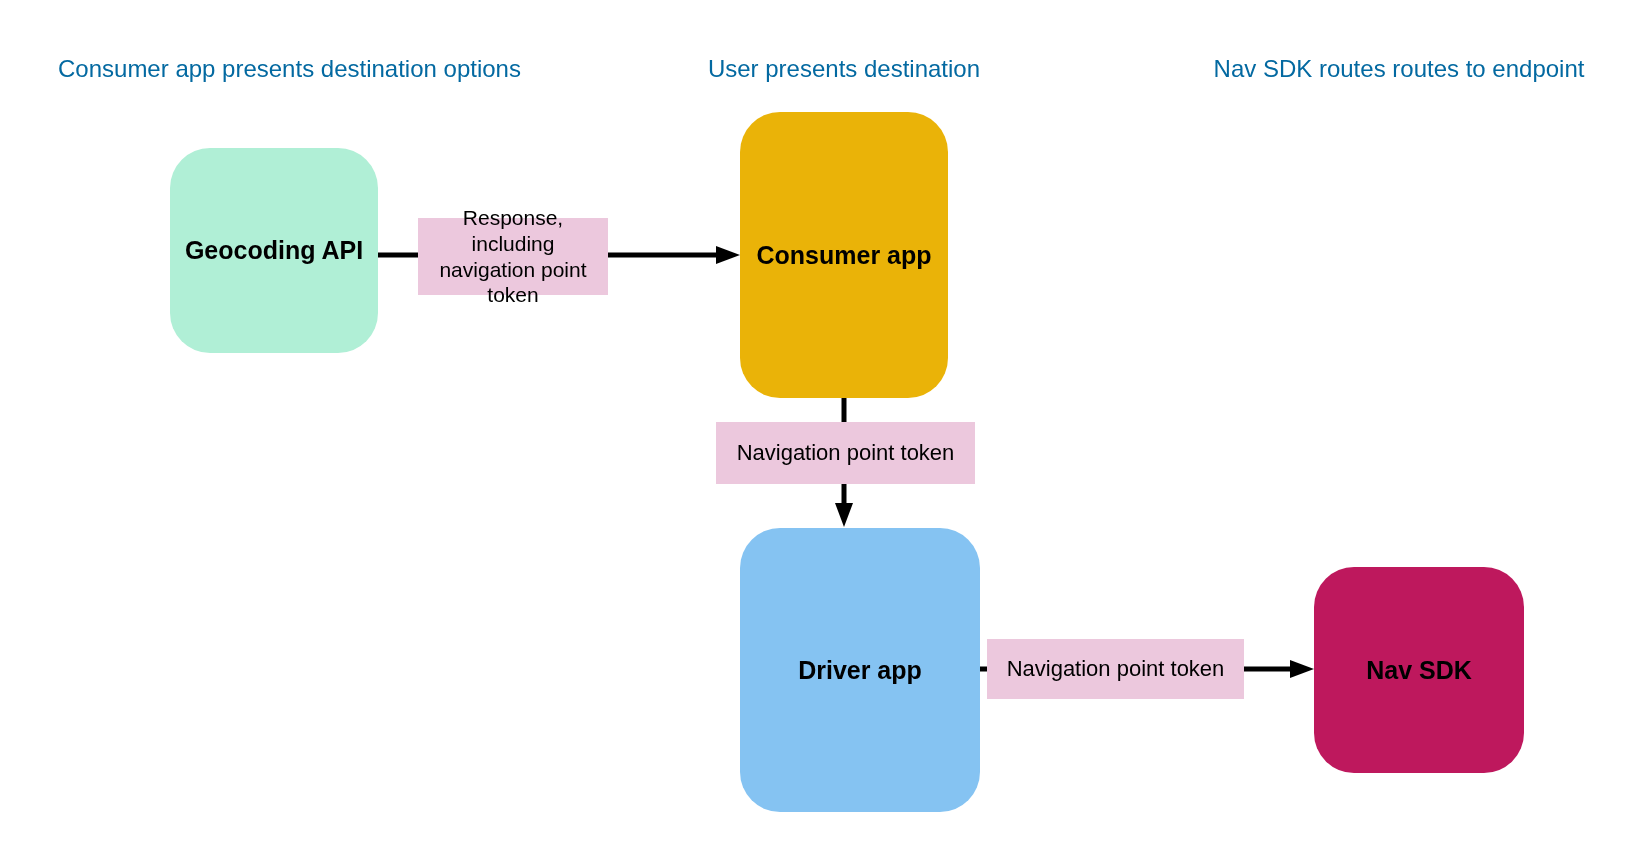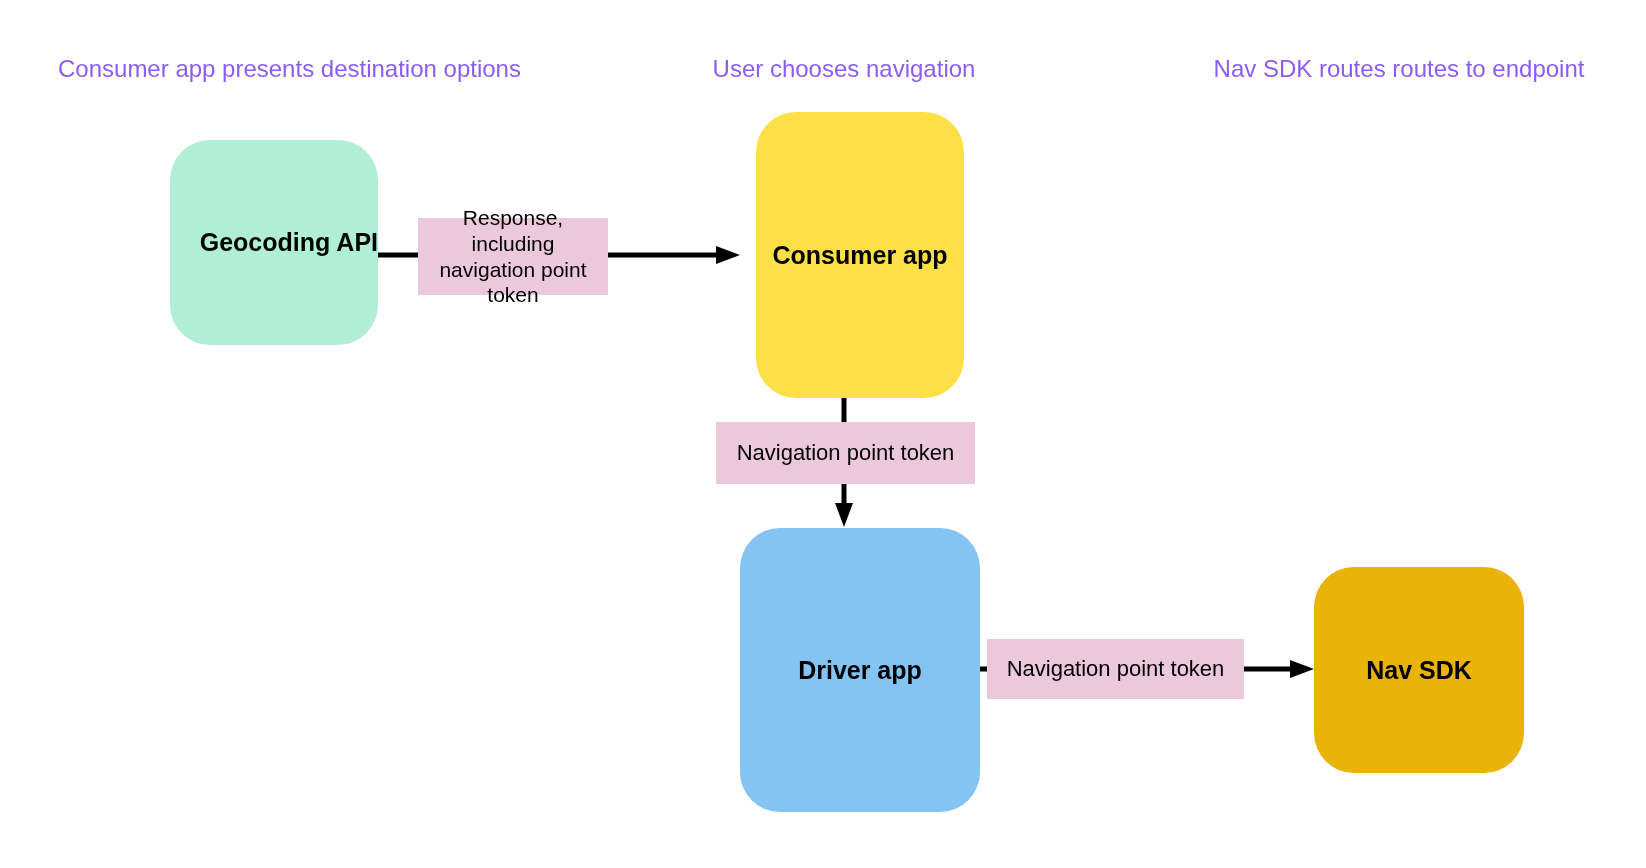--- a/index.html
+++ b/index.html
@@ -14,21 +14,21 @@
     background: #ffffff;
     font-family: "Liberation Sans", sans-serif;
     color: #1a1a1a;
     overflow: hidden;
   }
   .col-header {
     position: absolute;
     top: 55px;
     font-size: 24px;
     font-weight: 400;
-    color: #8b5cf6;
+    color: #0369a1;
     white-space: nowrap;
   }
   .col-header.h1 { left: 58px; }
   .col-header.h2 { left: 844px; transform: translateX(-50%); }
   .col-header.h3 { left: 1399px; transform: translateX(-50%); }
 
   .arrows-layer {
     position: absolute;
     left: 0;
     top: 0;
@@ -51,21 +51,21 @@
     display: flex;
     align-items: center;
     justify-content: center;
     text-align: center;
   }
   .node .node-label {
     font-size: 25px;
     font-weight: 700;
     color: #000000;
   }
-  .node.geocoding { left: 170px; top: 140px; width: 208px; height: 205px; justify-content: flex-end; }
+  .node.geocoding { left: 170px; top: 148px; width: 208px; height: 205px; }
   .node.consumer  { left: 740px; top: 112px; width: 208px; height: 286px; }
   .node.driver    { left: 740px; top: 528px; width: 240px; height: 284px; }
   .node.navsdk    { left: 1314px; top: 567px; width: 210px; height: 206px; }
 
   .edge-label {
     position: absolute;
     z-index: 3;
     display: flex;
     align-items: center;
     justify-content: center;
@@ -85,21 +85,21 @@
     left: 987px; top: 639px; width: 257px; height: 60px;
     font-size: 22px;
   }
 </style>
 </head>
 <body>
 
 <div class="canvas">
 
   <div class="col-header h1">Consumer app presents destination options</div>
-  <div class="col-header h2">User chooses navigation</div>
+  <div class="col-header h2">User presents destination</div>
   <div class="col-header h3">Nav SDK routes routes to endpoint</div>
 
   <svg class="arrows-layer" viewBox="0 0 1646 868" xmlns="http://www.w3.org/2000/svg">
     <g>
       <line x1="378" y1="255" x2="722" y2="255"></line>
       <polygon points="740,255 716,246 716,264"></polygon>
     </g>
     <g>
       <line x1="844" y1="398" x2="844" y2="510"></line>
       <polygon points="844,527 835,503 853,503"></polygon>
@@ -107,29 +107,29 @@
     <g>
       <line x1="948" y1="669" x2="1296" y2="669"></line>
       <polygon points="1314,669 1290,660 1290,678"></polygon>
     </g>
   </svg>
 
   <div class="node geocoding" style="background: rgb(176, 239, 214);">
     <span class="node-label">Geocoding API</span>
   </div>
 
-  <div class="node consumer" style="background: #fde047; margin-left: 16px;">
+  <div class="node consumer" style="background: #eab308;">
     <span class="node-label">Consumer app</span>
   </div>
 
   <div class="node driver" style="background: rgb(133, 195, 242);">
     <span class="node-label">Driver app</span>
   </div>
 
-  <div class="node navsdk" style="background: #eab308;">
+  <div class="node navsdk" style="background: #be185d;">
     <span class="node-label">Nav SDK</span>
   </div>
 
   <div class="edge-label el1" style="background: rgb(236, 200, 221);">Response, including navigation point token</div>
 
   <div class="edge-label el2" style="background: rgb(236, 200, 221);">Navigation point token</div>
 
   <div class="edge-label el3" style="background: rgb(236, 200, 221);">Navigation point token</div>
 
 </div>

